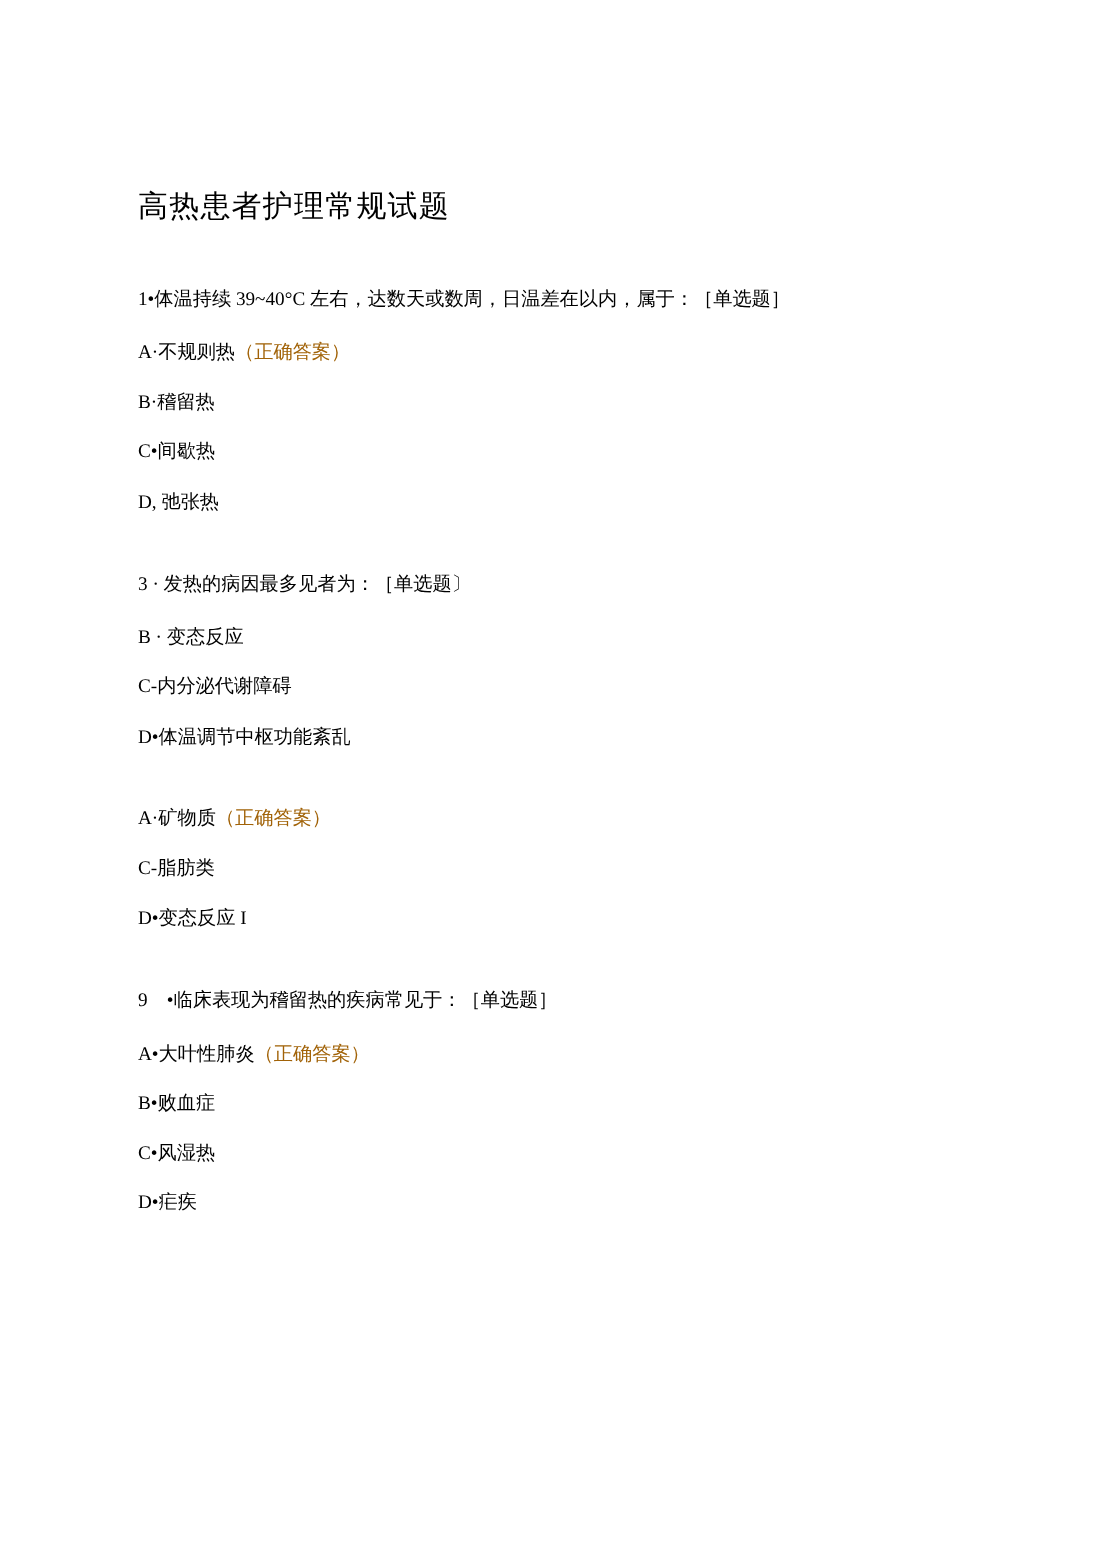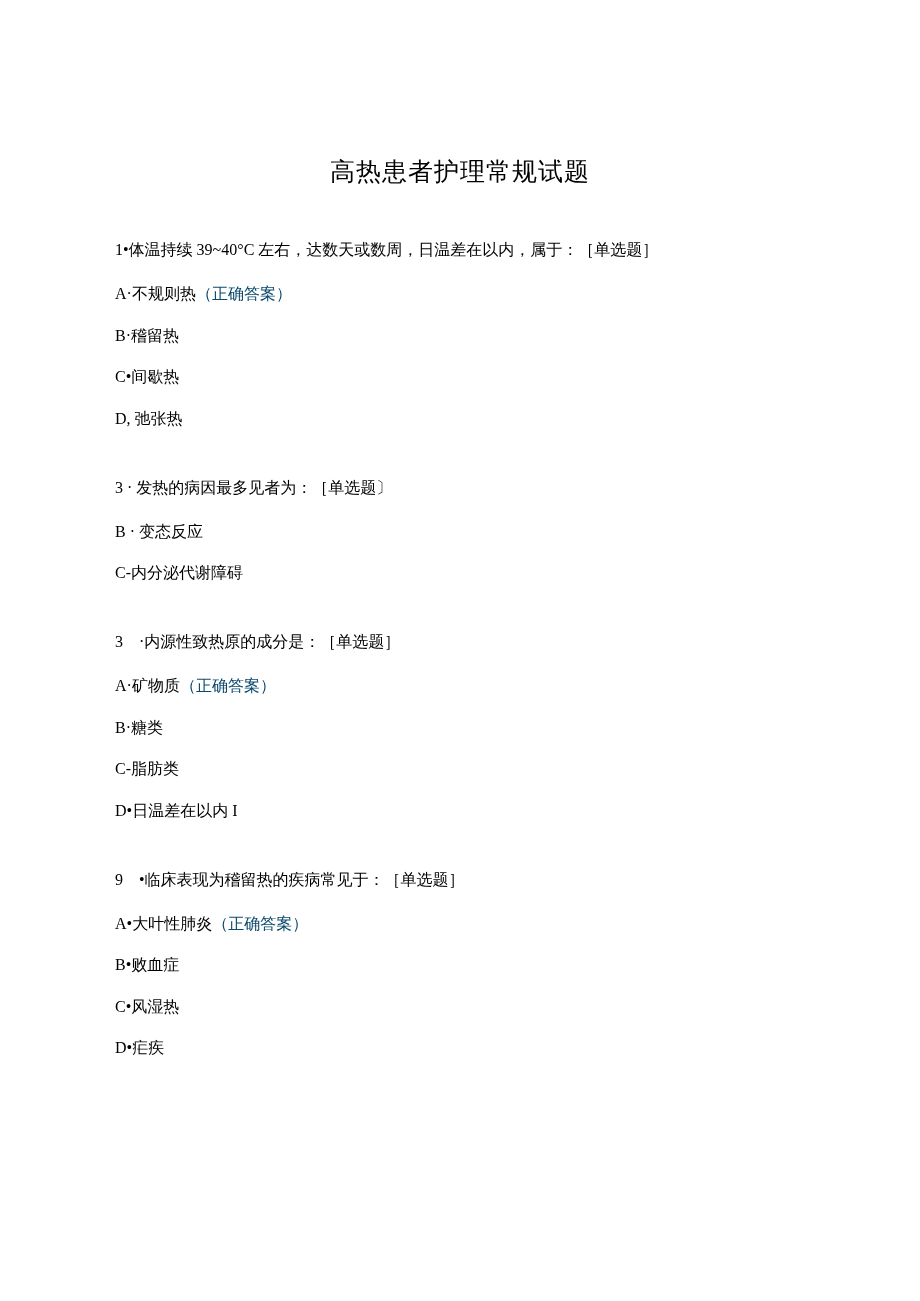--- a/index.html
+++ b/index.html
@@ -9,41 +9,40 @@
     }
     body {
       background: #ffffff;
       font-family: "SimSun", "宋体", serif;
       width: 920px;
       min-height: 1301px;
       padding: 155px 115px 100px 115px;
       color: #000000;
     }
     .title {
-      text-align: center;
       font-size: 25px;
       font-weight: normal;
       margin-bottom: 48px;
       letter-spacing: 1px;
     }
     .question-group {
       margin-bottom: 42px;
     }
     .question-text {
       font-size: 16px;
       line-height: 1.7;
       margin-bottom: 18px;
     }
     .option {
       font-size: 16px;
       line-height: 1.6;
       margin-bottom: 16px;
     }
     .correct {
-      color: #0c4a6e;
+      color: #a16207;
     }
   </style>
 </head>
 <body>
 
 <h1 class="title">高热患者护理常规试题</h1>
 
 <div class="question-group">
   <p class="question-text">1•体温持续 39~40°C 左右，达数天或数周，日温差在以内，属于：［单选题］</p>
   <p class="option">
@@ -61,35 +60,34 @@
 </div>
 
 <div class="question-group">
   <p class="question-text">3 · 发热的病因最多见者为：［单选题〕</p>
   <p class="option">
     <span>B · 变态反应</span><span class="correct"></span>
   </p>
   <p class="option">
     <span>C-内分泌代谢障碍</span><span class="correct"></span>
   </p>
+  <p class="option">
+    <span>D•体温调节中枢功能紊乱</span><span class="correct"></span>
+  </p>
 </div>
 
 <div class="question-group">
-  <p class="question-text">3　·内源性致热原的成分是：［单选题］</p>
   <p class="option">
     <span>A·矿物质</span><span class="correct">（正确答案）</span>
-  </p>
-  <p class="option">
-    <span>B·糖类</span><span class="correct"></span>
   </p>
   <p class="option">
     <span>C-脂肪类</span><span class="correct"></span>
   </p>
   <p class="option">
-    <span>D•日温差在以内 I</span><span class="correct"></span>
+    <span>D•变态反应 I</span><span class="correct"></span>
   </p>
 </div>
 
 <div class="question-group">
   <p class="question-text">9　•临床表现为稽留热的疾病常见于：［单选题］</p>
   <p class="option">
     <span>A•大叶性肺炎</span><span class="correct">（正确答案）</span>
   </p>
   <p class="option">
     <span>B•败血症</span><span class="correct"></span>

